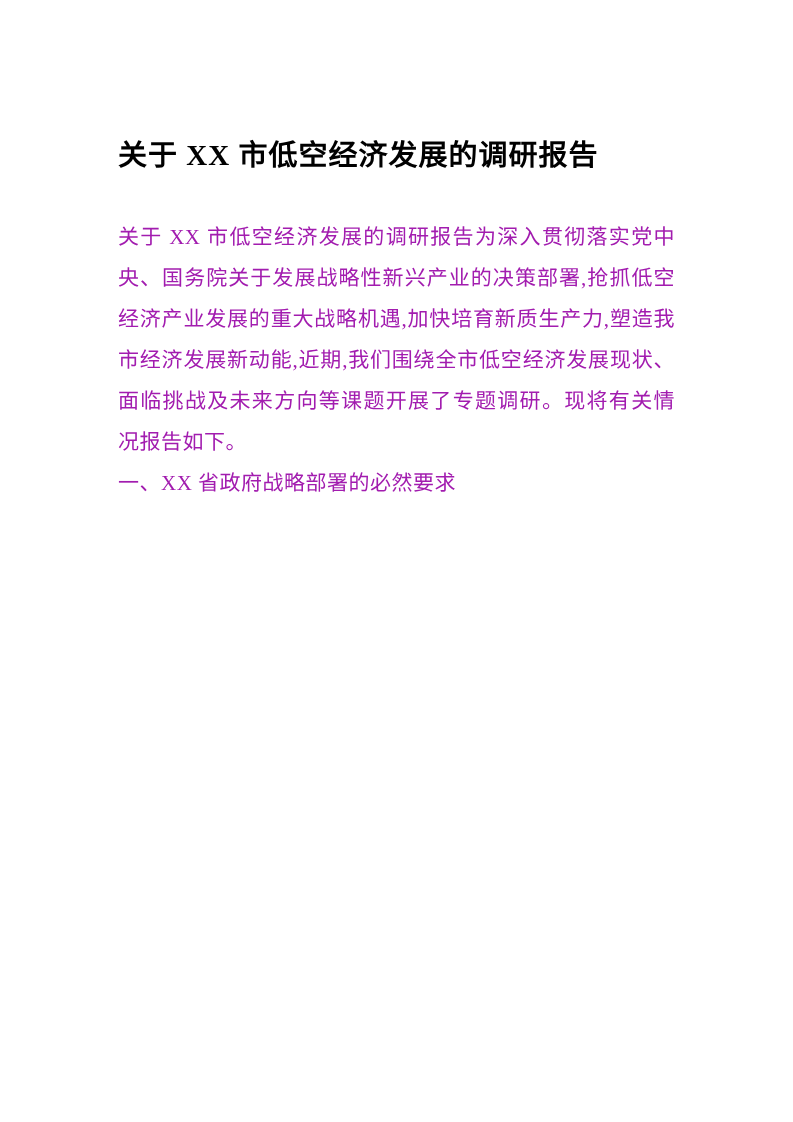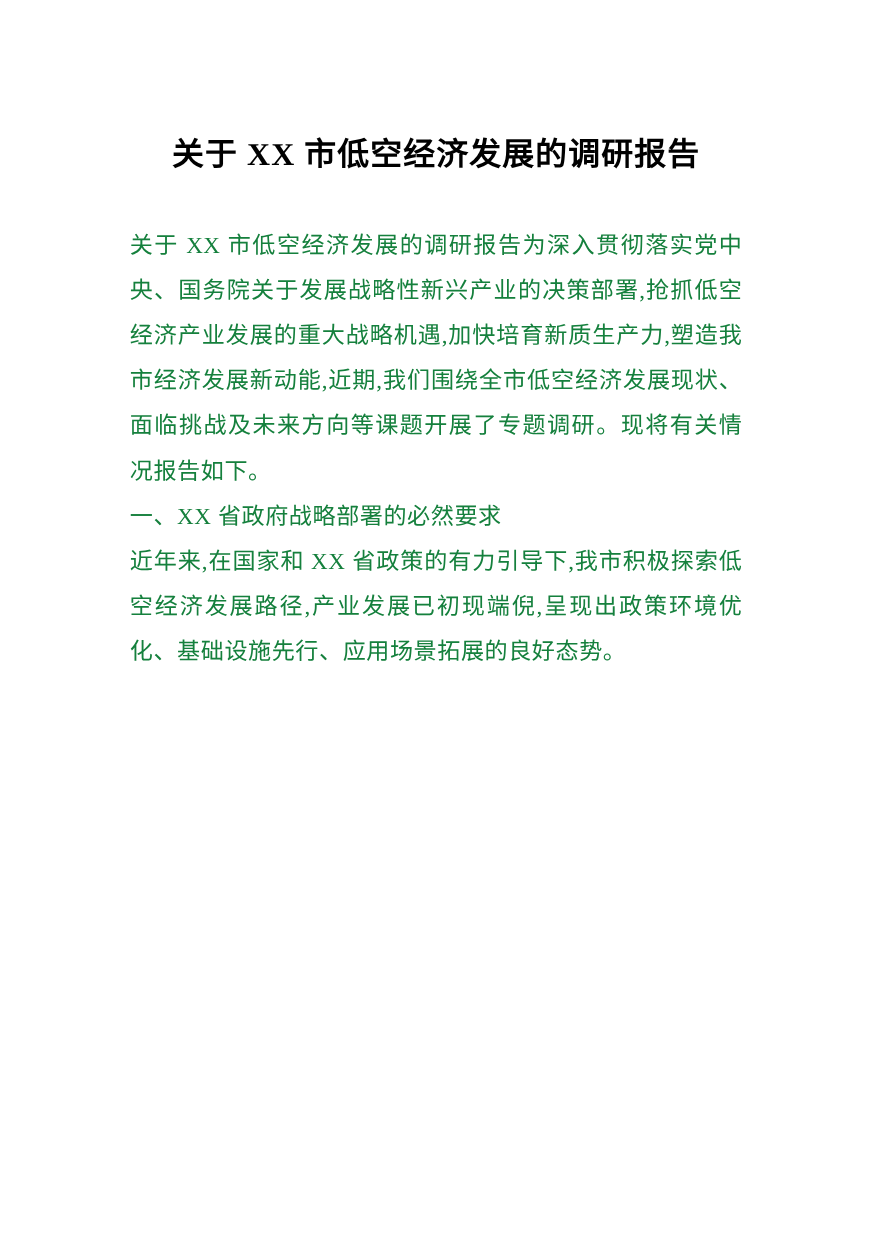--- a/index.html
+++ b/index.html
@@ -14,49 +14,48 @@
     font-family: "Liberation Serif", "DejaVu Serif", serif;
   }
   .doc-page {
     box-sizing: border-box;
     width: 793px;
     height: 1122px;
     padding: 120px 118px 0 118px;
     background: #ffffff;
   }
   .doc-title {
-    margin: 0 0 41px 0;
+    margin: 14px 0 41px 0;
     font-size: 29px;
     line-height: 42px;
     font-weight: 700;
-    text-align: center;
+    text-align: left;
     color: #000000;
     letter-spacing: 1px;
     font-family: "Liberation Serif", "DejaVu Serif", serif;
   }
   .doc-body p {
     margin: 0;
     font-size: 21px;
     line-height: 41px;
     text-align: justify;
     text-justify: inter-character;
-    color: #15803d;
+    color: #a21caf;
     letter-spacing: 0.5px;
     word-break: break-all;
     font-weight: 400;
   }
   .doc-body p.section-heading {
     
     font-weight: 400;
   }
 </style>
 </head>
 <body>
 
 <div class="doc-page">
   <h1 class="doc-title">关于 XX 市低空经济发展的调研报告</h1>
 
   <div class="doc-body">
     <p>关于 XX 市低空经济发展的调研报告为深入贯彻落实党中央、国务院关于发展战略性新兴产业的决策部署,抢抓低空经济产业发展的重大战略机遇,加快培育新质生产力,塑造我市经济发展新动能,近期,我们围绕全市低空经济发展现状、面临挑战及未来方向等课题开展了专题调研。现将有关情况报告如下。</p>
     <p class="section-heading">一、XX 省政府战略部署的必然要求</p>
-    <p>近年来,在国家和 XX 省政策的有力引导下,我市积极探索低空经济发展路径,产业发展已初现端倪,呈现出政策环境优化、基础设施先行、应用场景拓展的良好态势。</p>
   </div>
 </div>
 
 </body></html>

